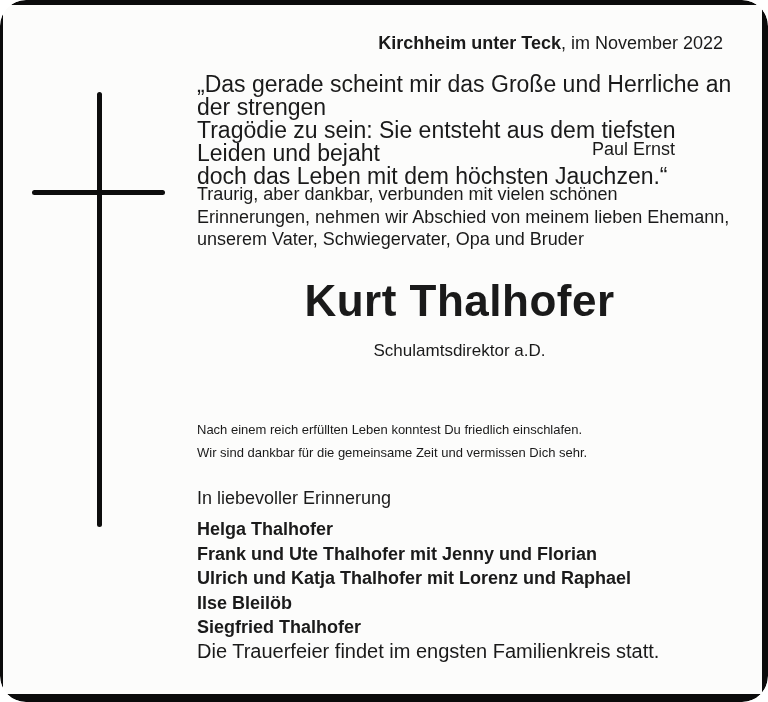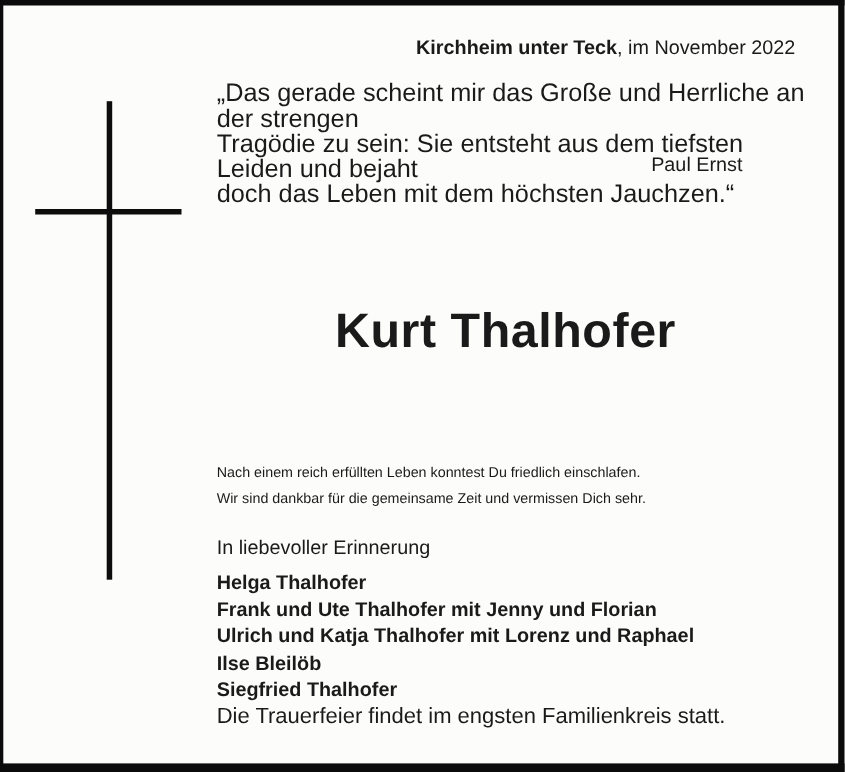--- a/index.html
+++ b/index.html
@@ -1,15 +1,15 @@
 <!DOCTYPE html>
 <html><head>
 <meta charset="utf-8">
 <style>
-  * { margin: 0; padding: 0; box-sizing: border-box; }
+  * { margin: 0; padding: 0; box-sizing: border-box; border-radius: 26px; }
   html, body { background: #ffffff; }
   .page {
     position: relative;
     width: 768px;
     height: 702px;
     background: #fcfcfb;
     color: #1a1a1a;
     font-family: "Liberation Sans", sans-serif;
     overflow: hidden;
   }
@@ -93,22 +93,26 @@
 
   <div class="abs dateline">
     <span class="bold">Kirchheim unter Teck</span><span>, im November 2022</span>
   </div>
 
   <div class="abs quote pre">„Das gerade scheint mir das Große und Herrliche an der strengen
 Tragödie zu sein: Sie entsteht aus dem tiefsten Leiden und bejaht
 doch das Leben mit dem höchsten Jauchzen.“</div>
   <div class="abs attribution">Paul Ernst</div>
 
+  <div class="abs intro pre">Traurig, aber dankbar, verbunden mit vielen schönen
+Erinnerungen, nehmen wir Abschied von meinem lieben Ehemann,
+unserem Vater, Schwiegervater, Opa und Bruder</div>
 
   <div class="abs deceased-name">Kurt Thalhofer</div>
+  <div class="abs deceased-title">Schulamtsdirektor a.D.</div>
 
   <div class="abs tribute pre">Nach einem reich erfüllten Leben konntest Du friedlich einschlafen.
 Wir sind dankbar für die gemeinsame Zeit und vermissen Dich sehr.</div>
 
   <div class="abs mourning-heading">In liebevoller Erinnerung</div>
   <div class="abs mourners">
     <div class="mourner">Helga Thalhofer</div>
     <div class="mourner">Frank und Ute Thalhofer mit Jenny und Florian</div>
     <div class="mourner">Ulrich und Katja Thalhofer mit Lorenz und Raphael</div>
     <div class="mourner">Ilse Bleilöb</div>

